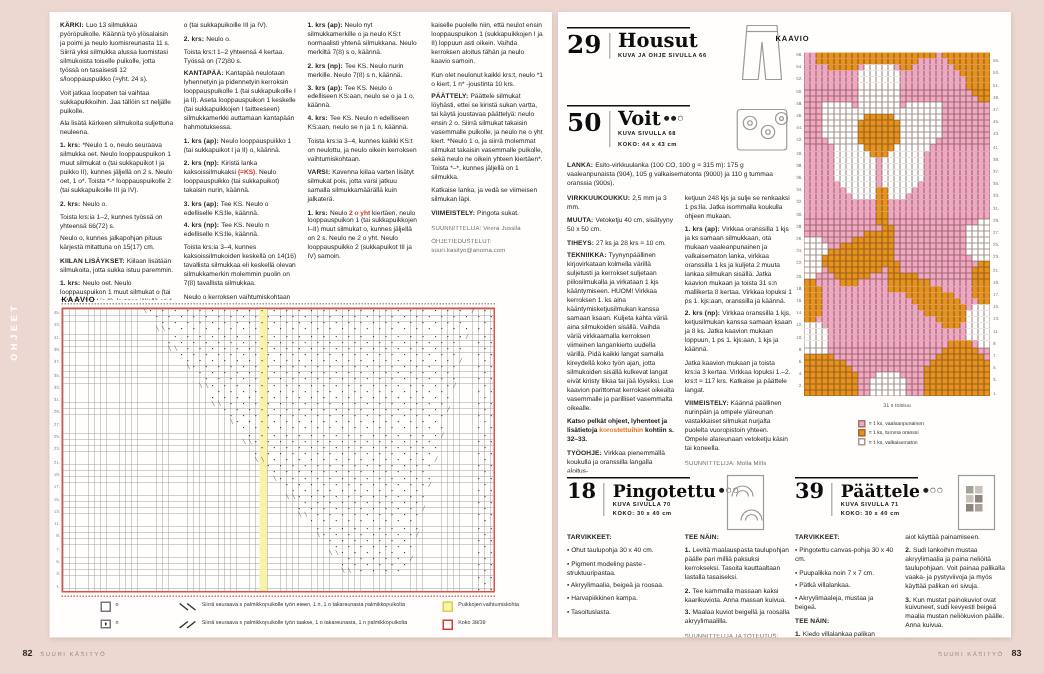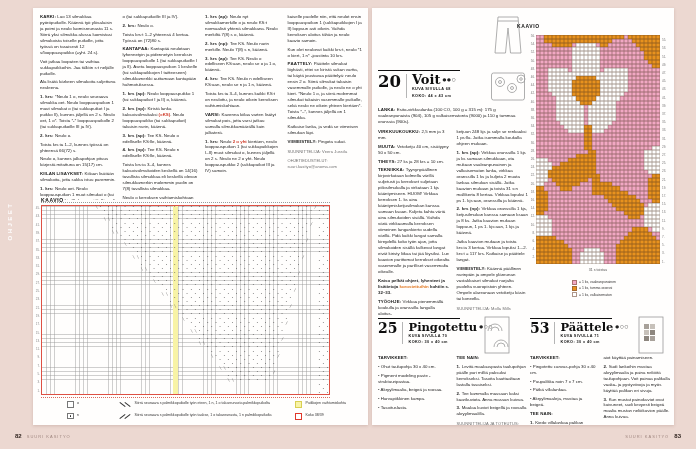--- a/index.html
+++ b/index.html
@@ -976,31 +976,42 @@
           <div class="lleg-item li-w3">
             <div class="ic ic-rsq"></div>
             <span class="lb">Koko 38/39</span>
           </div>
         </div>
       </div>
   </div>
 
   <div class="page right">
 
+    <div class="sec" id="sec29">
+      <div class="sec-rule"></div>
+      <div class="sec-row">
+        <div class="sec-num">29</div>
+        <div class="sec-vline"></div>
+        <div>
+          <div class="sec-title"><span>Housut</span></div>
+          <div class="sec-sub">KUVA JA OHJE SIVULLA 66</div>
+        </div>
+      </div>
+    </div>
     <div class="ill" id="ill29">
       <svg width="32" height="42" viewBox="0 0 32 42">
         <path class="ln" d="M6 3 H26 L29 39 H18.5 L16 14 L13.5 39 H3 Z"></path>
         <path class="ln" d="M6 7 H26"></path>
       </svg>
     </div>
 
     <div class="sec" id="sec30">
       <div class="sec-rule"></div>
       <div class="sec-row">
-        <div class="sec-num">20</div>
+        <div class="sec-num">50</div>
         <div class="sec-vline"></div>
         <div>
           <div class="sec-title"><span>Voit</span><span class="sec-dots">●●○</span></div>
           <div class="sec-sub">KUVA SIVULLA 68</div>
           <div class="sec-sub">KOKO: 44 x 43 cm</div>
         </div>
       </div>
     </div>
     <div class="ill" id="ill30">
       <svg width="36" height="34" viewBox="0 0 36 34">
@@ -2849,21 +2860,21 @@
         </div>
         <div class="rleg-item">
           <span class="rleg-sw" style="background: rgb(255, 255, 255);"></span>
           <span class="rleg-lb">= 1 ks, valkaisematon</span>
         </div>
       </div>
 
     <div class="sec small" id="sec31">
       <div class="sec-rule"></div>
       <div class="sec-row">
-        <div class="sec-num">25</div>
+        <div class="sec-num">18</div>
         <div class="sec-vline"></div>
         <div>
           <div class="sec-title"><span>Pingotettu</span><span class="sec-dots">●○○</span></div>
           <div class="sec-sub">KUVA SIVULLA 70</div>
           <div class="sec-sub">KOKO: 30 x 40 cm</div>
         </div>
       </div>
     </div>
     <div class="ill" id="ill31">
       <svg width="26" height="38" viewBox="0 0 26 38">
@@ -2888,21 +2899,21 @@
           <p class="p"><b>1. </b><span>Levitä maalauspasta taulupohjan päälle pari milliä paksuksi kerrokseksi. Tasoita kauttaaltaan lastalla tasaiseksi.</span></p>
           <p class="p"><b>2. </b><span>Tee kammalla massaan kaksi kaarikuviota. Anna massan kuivua.</span></p>
           <p class="p"><b>3. </b><span>Maalaa kuviot beigellä ja roosalla akryylimaalilla.</span></p>
           <p class="p credit"><span>SUUNNITTELIJA JA TOTEUTUS: Heidi Korva</span></p>
         </div>
     </div>
 
     <div class="sec small" id="sec32">
       <div class="sec-rule"></div>
       <div class="sec-row">
-        <div class="sec-num">53</div>
+        <div class="sec-num">39</div>
         <div class="sec-vline"></div>
         <div>
           <div class="sec-title"><span>Päättele</span><span class="sec-dots">●○○</span></div>
           <div class="sec-sub">KUVA SIVULLA 71</div>
           <div class="sec-sub">KOKO: 30 x 40 cm</div>
         </div>
       </div>
     </div>
     <div class="ill" id="ill32">
       <svg width="26" height="38" viewBox="0 0 26 38">

